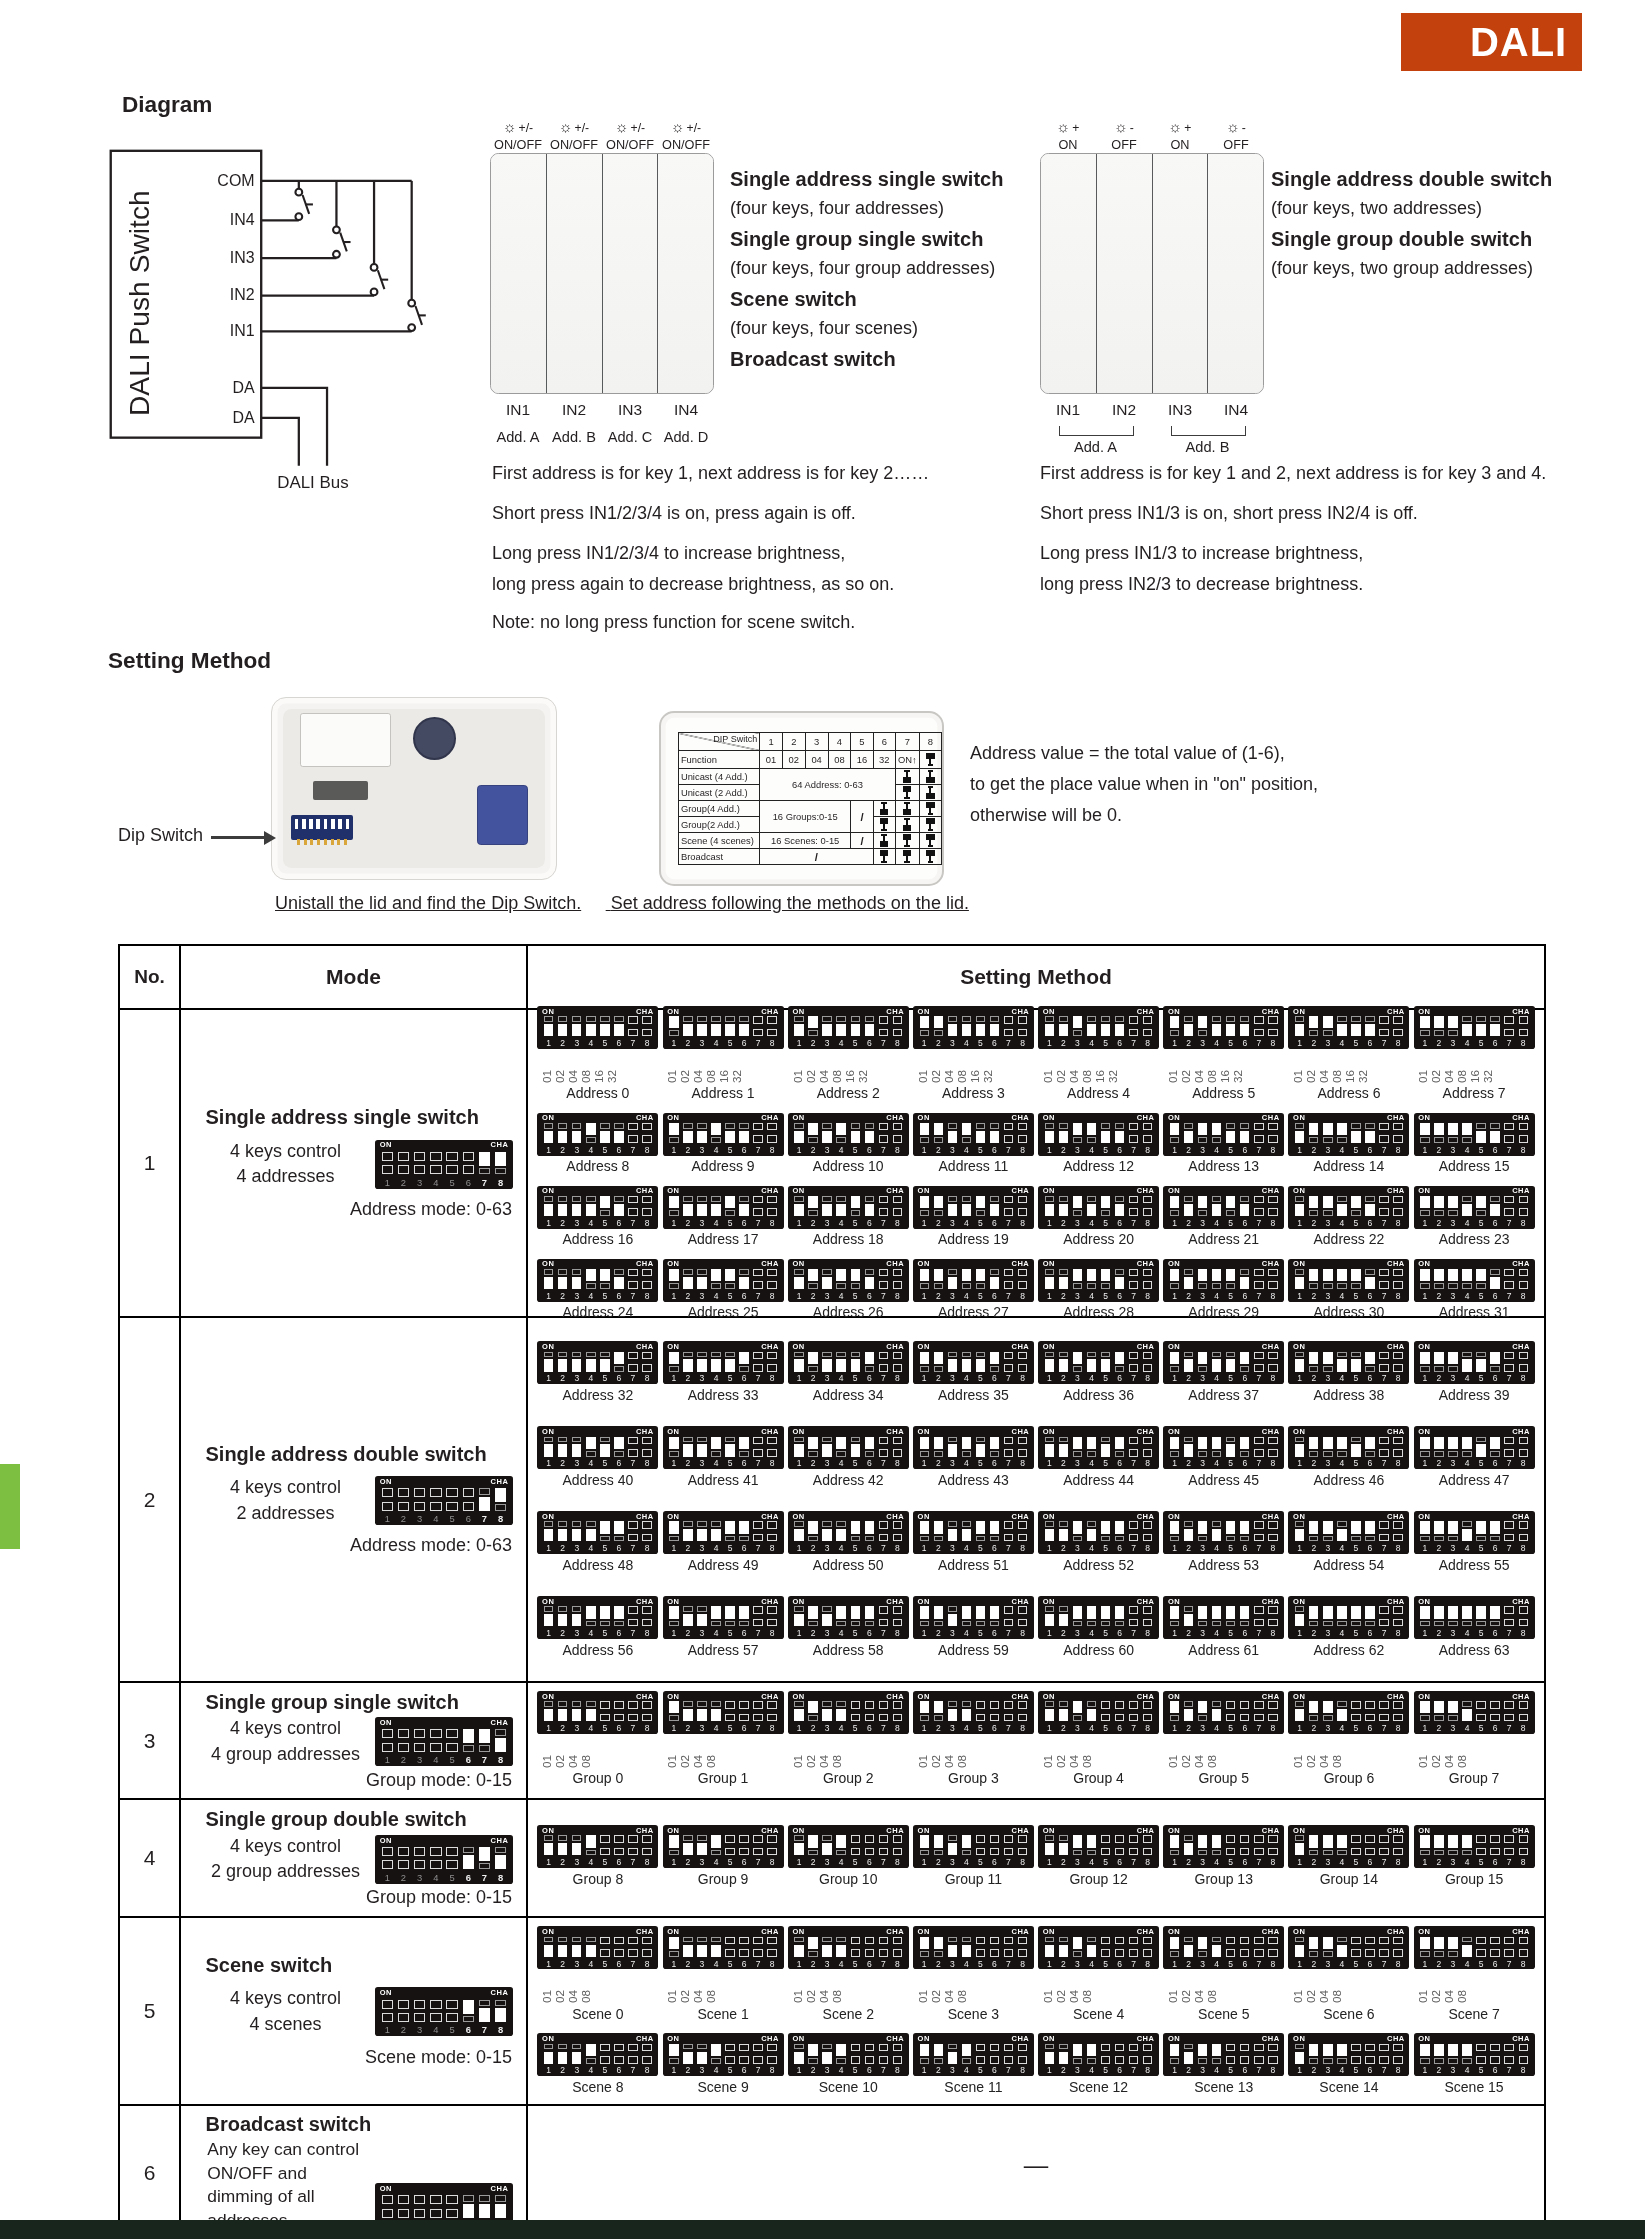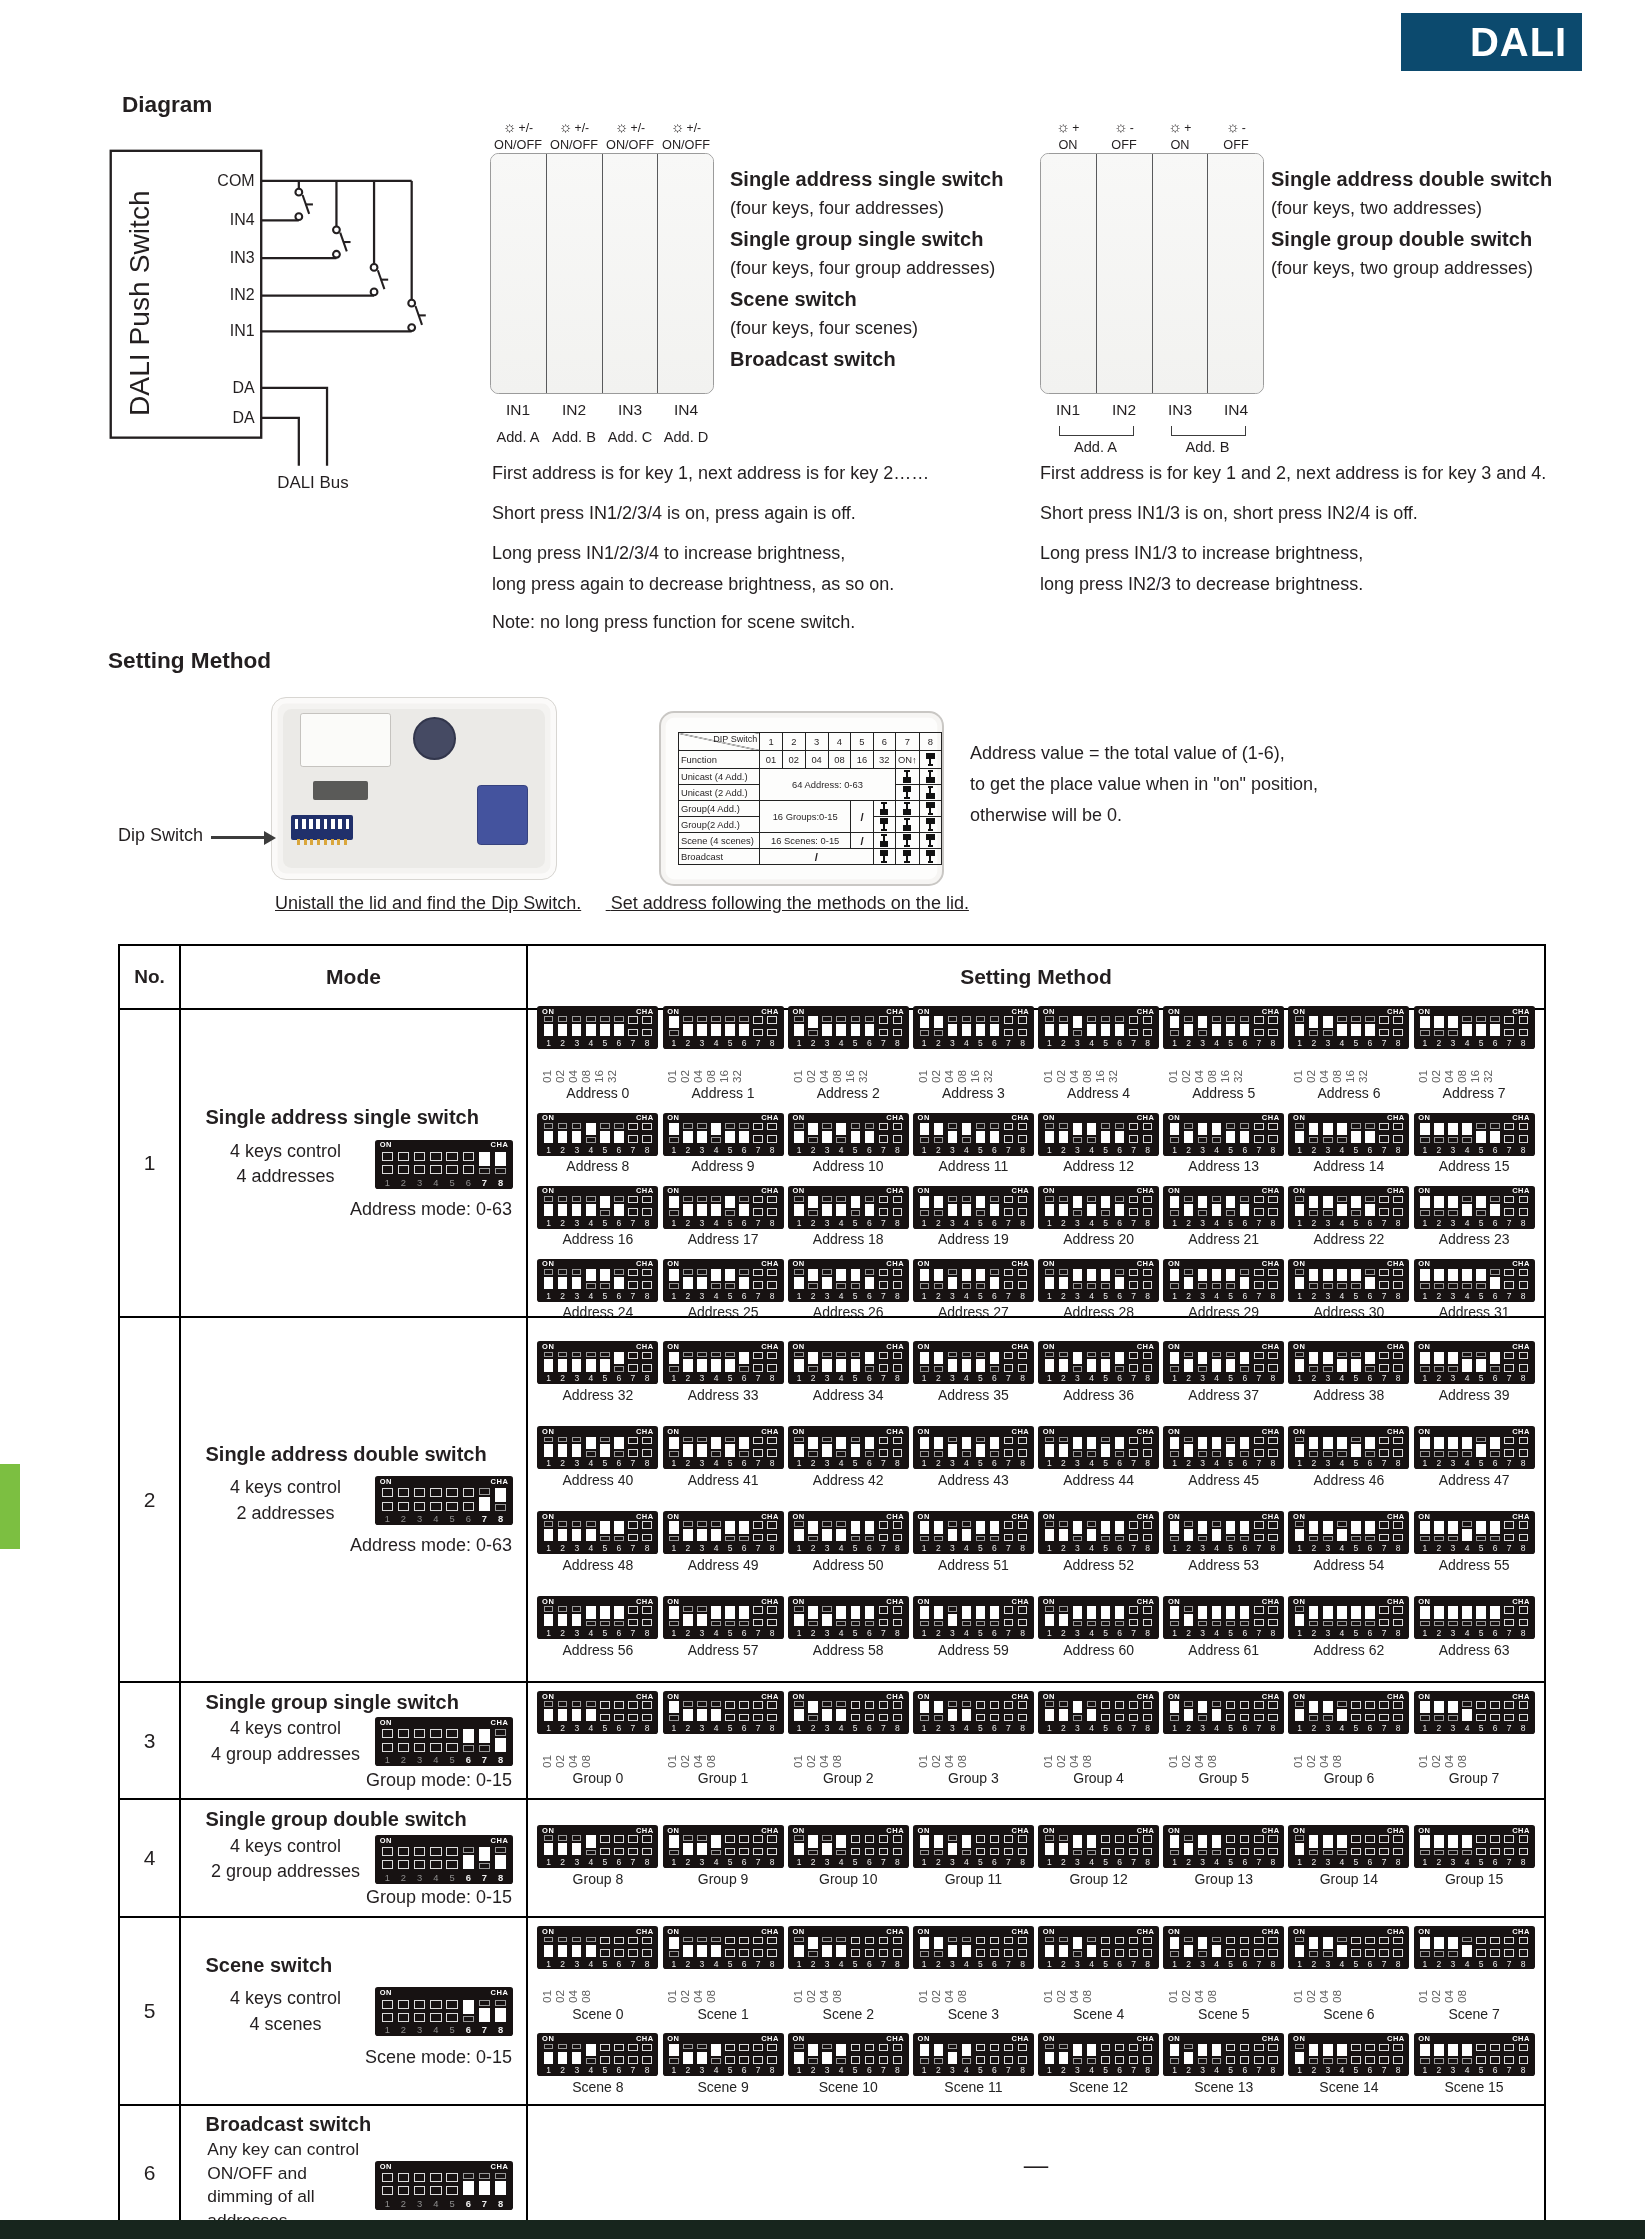--- a/index.html
+++ b/index.html
@@ -105,21 +105,21 @@
   .t-row{display:flex;border-bottom:2.4px solid #000;}
   .t-row:last-child{border-bottom:none;}
   .c-no{display:flex;align-items:center;justify-content:center;font-size:21px;}
   .c-mode{display:flex;flex-direction:column;justify-content:center;padding:7.5px 0;}
   .m-title{font-size:20px;font-weight:bold;padding-left:24.5px;}
   .m-mid{display:flex;align-items:center;margin-top:9.4px;padding:0 13px 0 15px;}
   .m-sub{flex:1;text-align:center;font-size:18px;line-height:25.4px;}
   .m-note{text-align:right;font-size:18px;margin-top:9.4px;padding-right:14px;}
   .t-row.compact .m-mid{margin-top:2.8px;}
   .t-row.compact .m-note{margin-top:2.8px;}
-  .t-row.r6 .m-mid{align-items:center;margin-top:1.9px;}
+  .t-row.r6 .m-mid{align-items:flex-end;margin-top:1.9px;}
   .t-row.r6 .m-sub{text-align:left;padding-left:11.3px;font-size:17.4px;line-height:23.5px;}
   .c-set{flex:1;display:flex;flex-direction:column;justify-content:center;align-items:stretch;}
   .set-r1{height:306px;} .set-r2{height:363px;justify-content:space-evenly;}
   .set-r3{height:111px;} .set-r4{height:111px;} .set-r5{height:186px;} .set-r6{height:118px;}
   .dip-line{display:flex;justify-content:space-between;padding:0 9.4px;margin:5.6px 0;}
   .set-r2 .dip-line{margin:0;}
   .dip-unit{width:121px;display:flex;flex-direction:column;align-items:center;flex:none;}
   .rots{display:flex;width:100%;padding-left:3.8px;box-sizing:border-box;height:32px;margin-top:1.9px;}
   .rots span{display:inline-block;width:13px;writing-mode:vertical-rl;transform:rotate(180deg);
              font-size:11.8px;color:#5f5f5f;line-height:13px;}
@@ -127,21 +127,21 @@
   .dash{text-align:center;font-size:24.5px;}
 
   .green-block{left:0;top:1464px;width:20px;height:85px;}
   .bottom-bar{left:0;top:2220px;width:1646px;height:19px;}
 </style>
 </head>
 <body>
 
 <div class="page">
 
-  <div class="abs logo" style="background: #0c4a6e;">
+  <div class="abs logo" style="background: #c2410c;">
     <span>DALI</span>
   </div>
 
   <div class="abs h1" style="left:122px;top:92px;">Diagram</div>
 
   <svg class="abs" style="left:89px;top:132px;" width="414" height="395" viewBox="0 0 440 420">
     <rect x="23" y="20" width="160" height="305" fill="none" stroke="#231f20" stroke-width="2.5"></rect>
     <text transform="translate(64,302) rotate(-90)" font-size="30">DALI Push Switch</text>
     <text x="176" y="57" text-anchor="end" font-size="17">COM</text>
     <text x="176" y="99" text-anchor="end" font-size="17">IN4</text>

